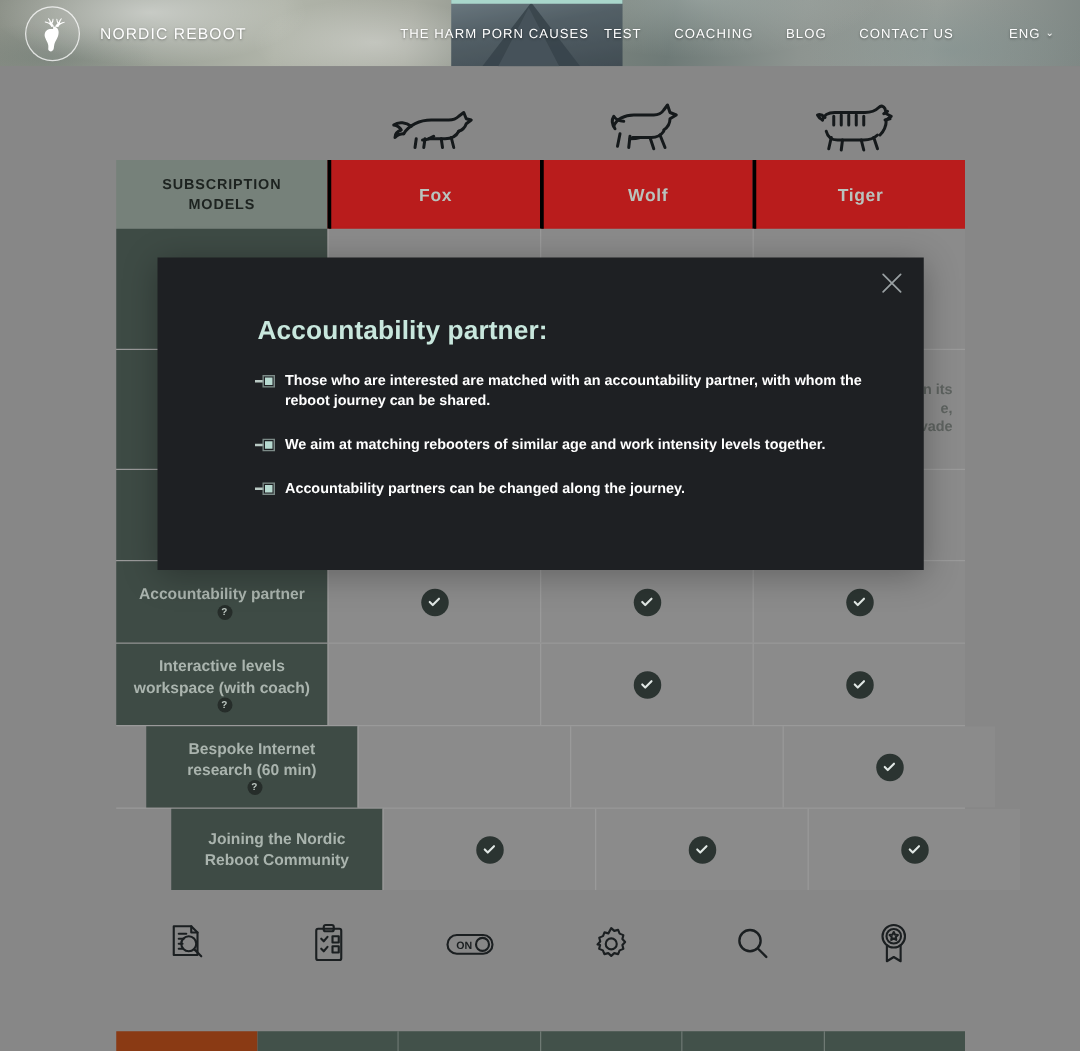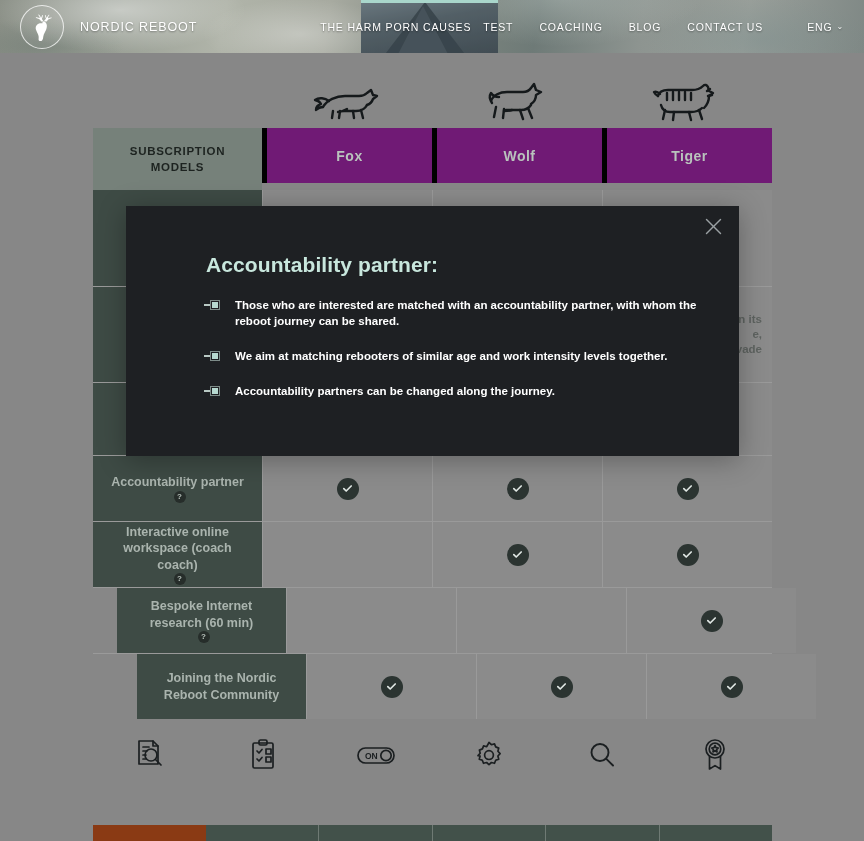--- a/index.html
+++ b/index.html
@@ -121,26 +121,26 @@
   }
   .tcell-val {
     width: 170px; flex: 0 0 170px;
     display: flex; align-items: center; justify-content: center;
     text-align: center; padding: 6px 10px;
   }
   
   .thead .tcell-label {
     background: #76817a; color: #1d2320;
     font-size: 11.5px; font-weight: bold; letter-spacing: .7px; line-height: 16px;
-    height: 62px;
+    height: 55px;
   }
   .thead .tcell-val {
-    background: #701a75; color: #b9c3bd;
+    background: #b91c1c; color: #b9c3bd;
     font-size: 14px; font-weight: bold; letter-spacing: .5px;
-    height: 55px; border-left: 5px solid #000000;
+    height: 55px; border-left: 3px solid #000000;
   }
   
   .tbody .trow { border-top: 1px solid #9a9a9a; }
   .tbody .trow:first-child { border-top: none; }
   .tbody .tcell-label {
     background: #3e4b45; color: #aab4ae;
     font-size: 12.5px; font-weight: bold; line-height: 16.5px;
   }
   .tbody .tcell-val {
     background: rgba(255,255,255,0.035);
@@ -193,21 +193,21 @@
   .modal-close svg { display: block; }
   .modal-title {
     position: absolute; left: 80px; top: 47px;
     color: #c8e7dd; font-size: 21px; font-weight: bold; letter-spacing: .1px;
   }
   .modal-list {
     position: absolute; left: 78px; top: 91px; width: 500px;
     list-style: none;
   }
   .modal-li {
-    display: flex; align-items: flex-start; gap: 7px;
+    display: flex; align-items: flex-start; gap: 0;
     margin-bottom: 19px;
   }
   .bullet {
     flex: 0 0 auto; display: flex; align-items: center;
     margin-top: 4px; margin-right: 9px;
   }
   .bullet-dash { width: 7px; height: 1.5px; background: #b9c9c4; }
   .bullet-sq {
     width: 8px; height: 8px; background: #b7d9d0;
     border: 1px solid #1e2023; outline: 1px solid #7d8b88;
@@ -348,21 +348,21 @@
           <div class="tcell-val">
             <div class="check">
               <svg width="11" height="11" viewBox="0 0 11 11" aria-hidden="true">
                 <path d="M1.8 5.6L4.2 8 9.2 3" fill="none" stroke="#dfe6e3" stroke-width="1.7" stroke-linecap="round" stroke-linejoin="round"></path>
               </svg>
             </div>
           </div>
         </div>
         <div class="trow" style="height: 66px;">
           <div class="tcell-label">
-            <span class="label-text">Interactive online workspace (coach coach)</span>
+            <span class="label-text">Interactive levels workspace (with coach)</span>
             <span class="qmark">?</span>
           </div>
           <div class="tcell-val"></div>
           <div class="tcell-val">
             <div class="check">
               <svg width="11" height="11" viewBox="0 0 11 11" aria-hidden="true">
                 <path d="M1.8 5.6L4.2 8 9.2 3" fill="none" stroke="#dfe6e3" stroke-width="1.7" stroke-linecap="round" stroke-linejoin="round"></path>
               </svg>
             </div>
           </div>

